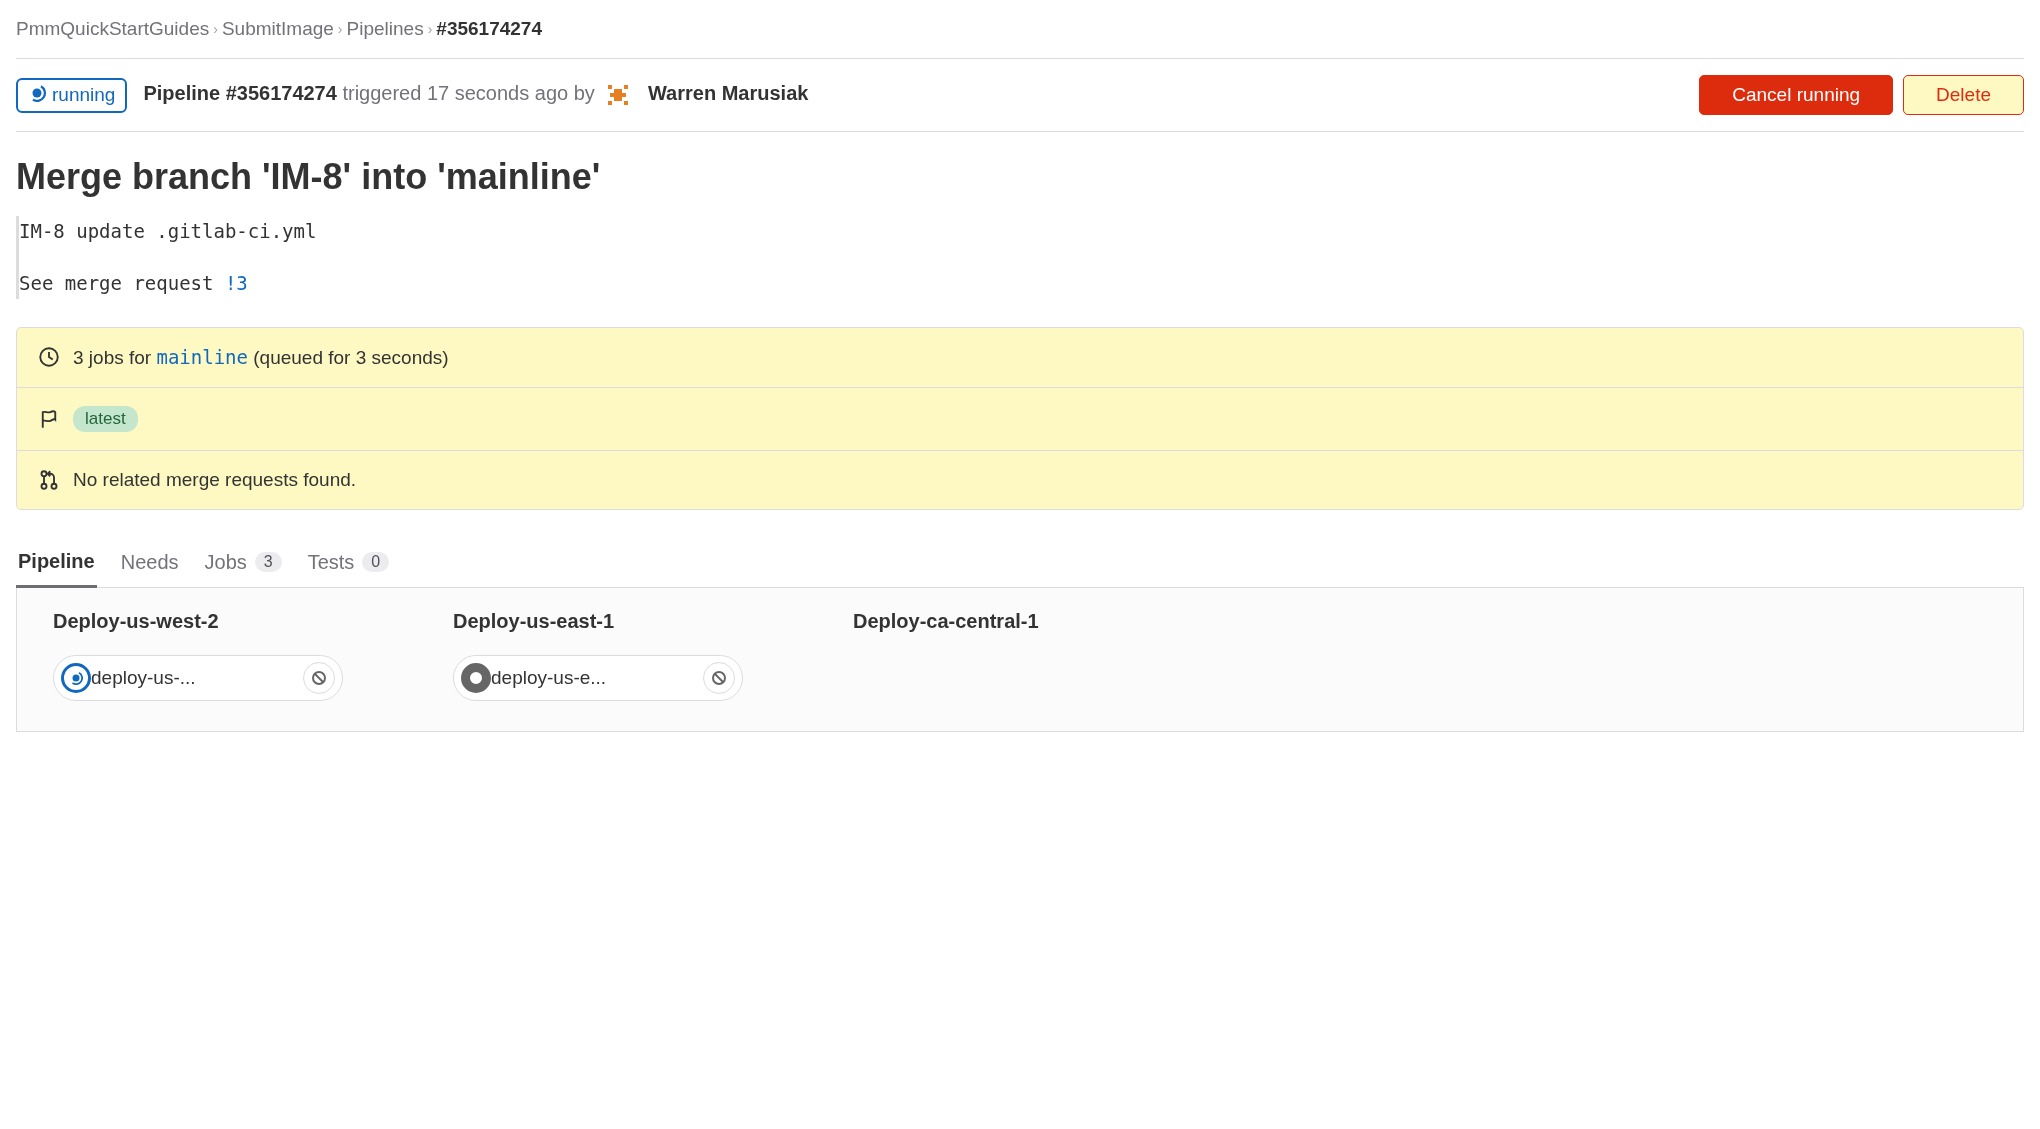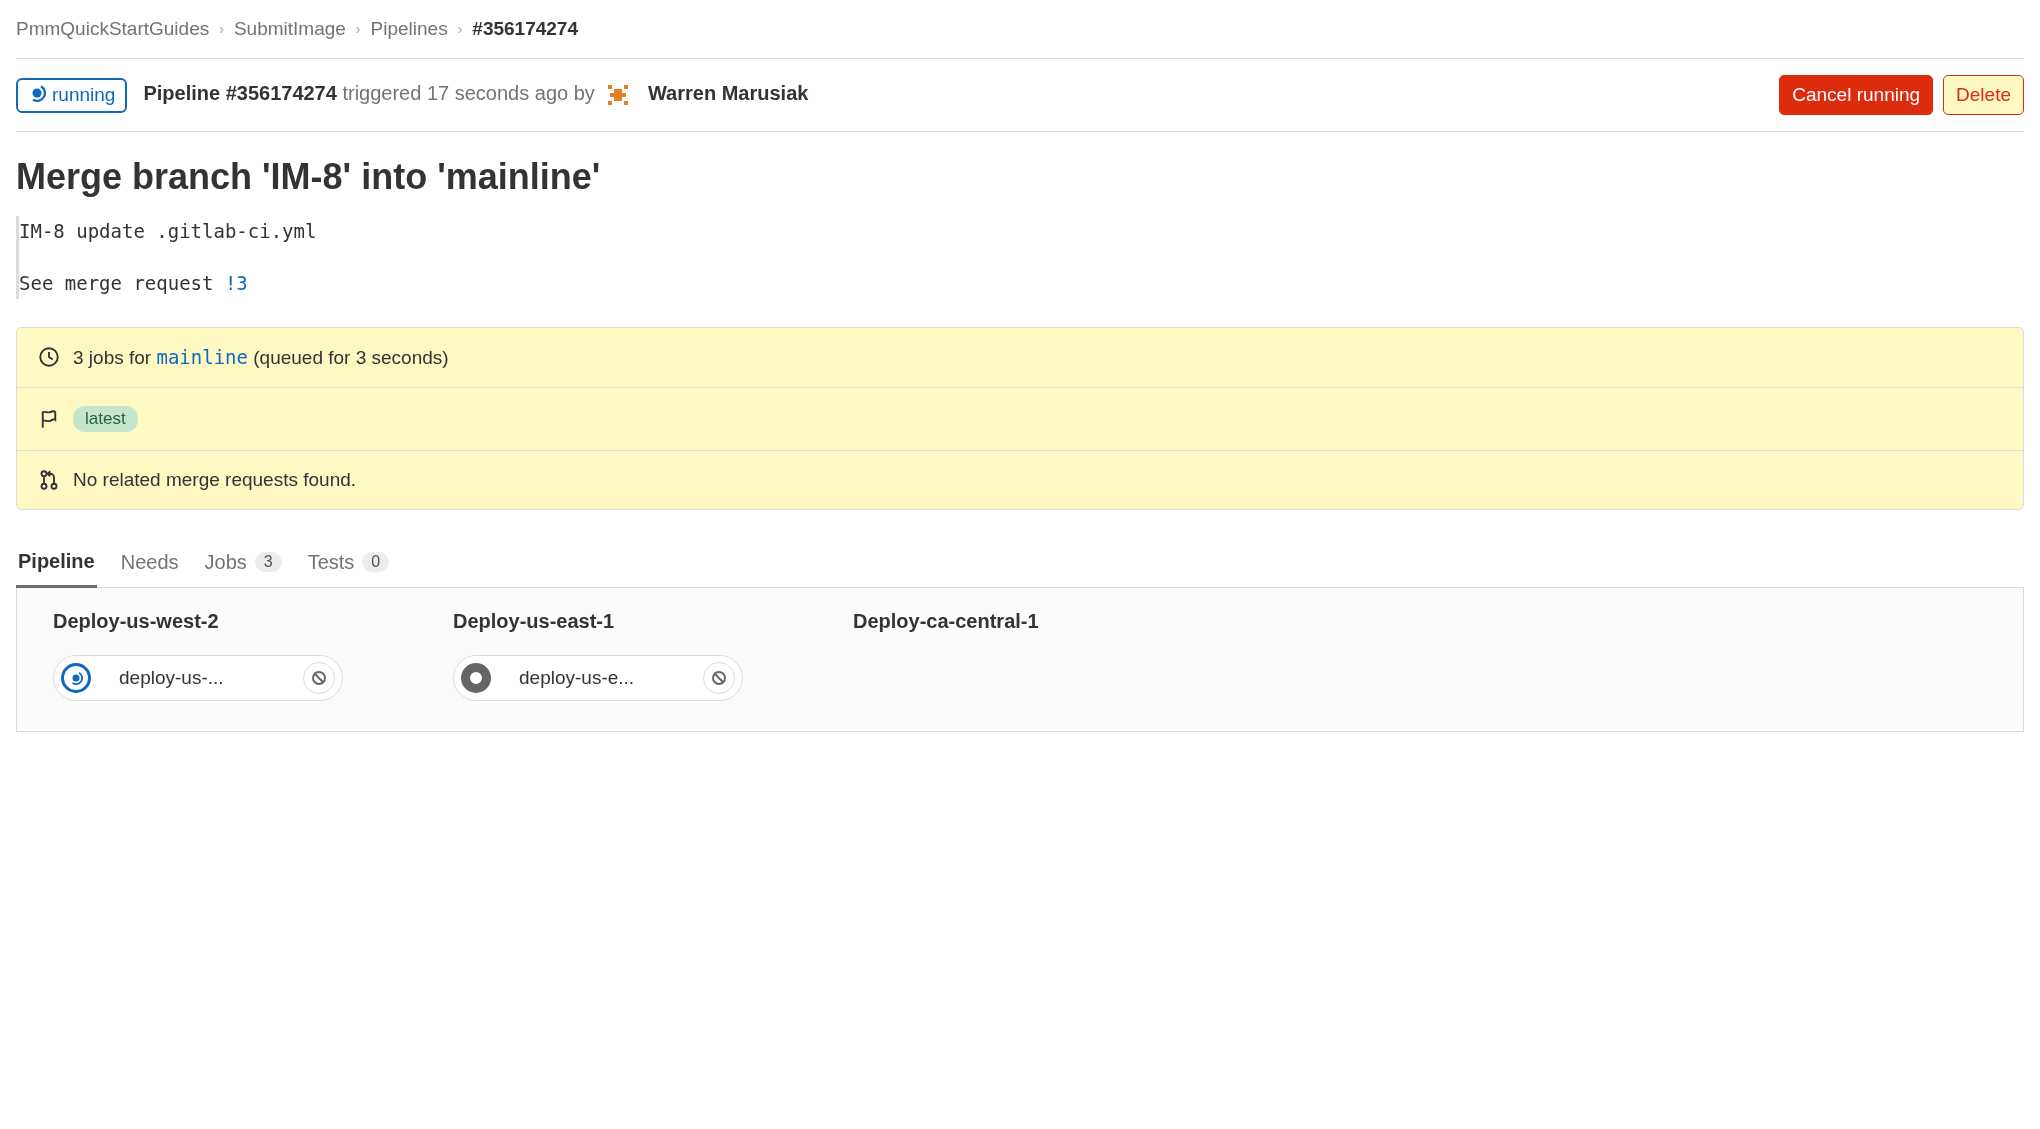--- a/index.html
+++ b/index.html
@@ -9,21 +9,21 @@
       background: #fff;
       padding: 10px 16px;
       font-size: 19px;
     }
     a { color: #1068bf; text-decoration: none; }
 
     
     .breadcrumb {
       display: flex;
       align-items: center;
-      gap: 10px;
+      gap: 4px;
       color: #737278;
       font-size: 19px;
       padding: 8px 0 18px;
       border-bottom: 1px solid #dcdcde;
     }
     .breadcrumb .crumb { color: #737278; cursor: pointer; }
     .breadcrumb .crumb.last { color: #333; font-weight: 600; }
     .breadcrumb .sep { color: #a4a4a8; font-size: 14px; }
 
     
@@ -56,21 +56,21 @@
       width: 28px; height: 28px;
       display: inline-flex;
       vertical-align: middle;
       margin: 0 4px;
     }
     .trigger-user { color: #333; font-weight: 600; margin-left: 6px; }
 
     .header-right { display: flex; gap: 10px; }
     .btn {
       border-radius: 5px;
-      padding: 8px 12px;
+      padding: 8px 32px;
       font-size: 19px;
       cursor: pointer;
       font-weight: 400;
     }
     .btn-danger-solid {
       background: #dd2b0e;
       color: #fff;
       border: 1px solid #dd2b0e;
     }
     .btn-danger-outline {
@@ -175,21 +175,21 @@
     .stage { }
     .stage-name {
       font-weight: 700;
       font-size: 20px;
       margin-bottom: 22px;
       color: #333;
     }
     .job-pill {
       display: flex;
       align-items: center;
-      gap: 28px;
+      gap: 0;
       background: #fff;
       border: 1px solid #dcdcde;
       border-radius: 999px;
       padding: 6px 7px;
       width: 290px;
       cursor: pointer;
     }
     .job-status {
       width: 30px; height: 30px;
       border-radius: 50%;

